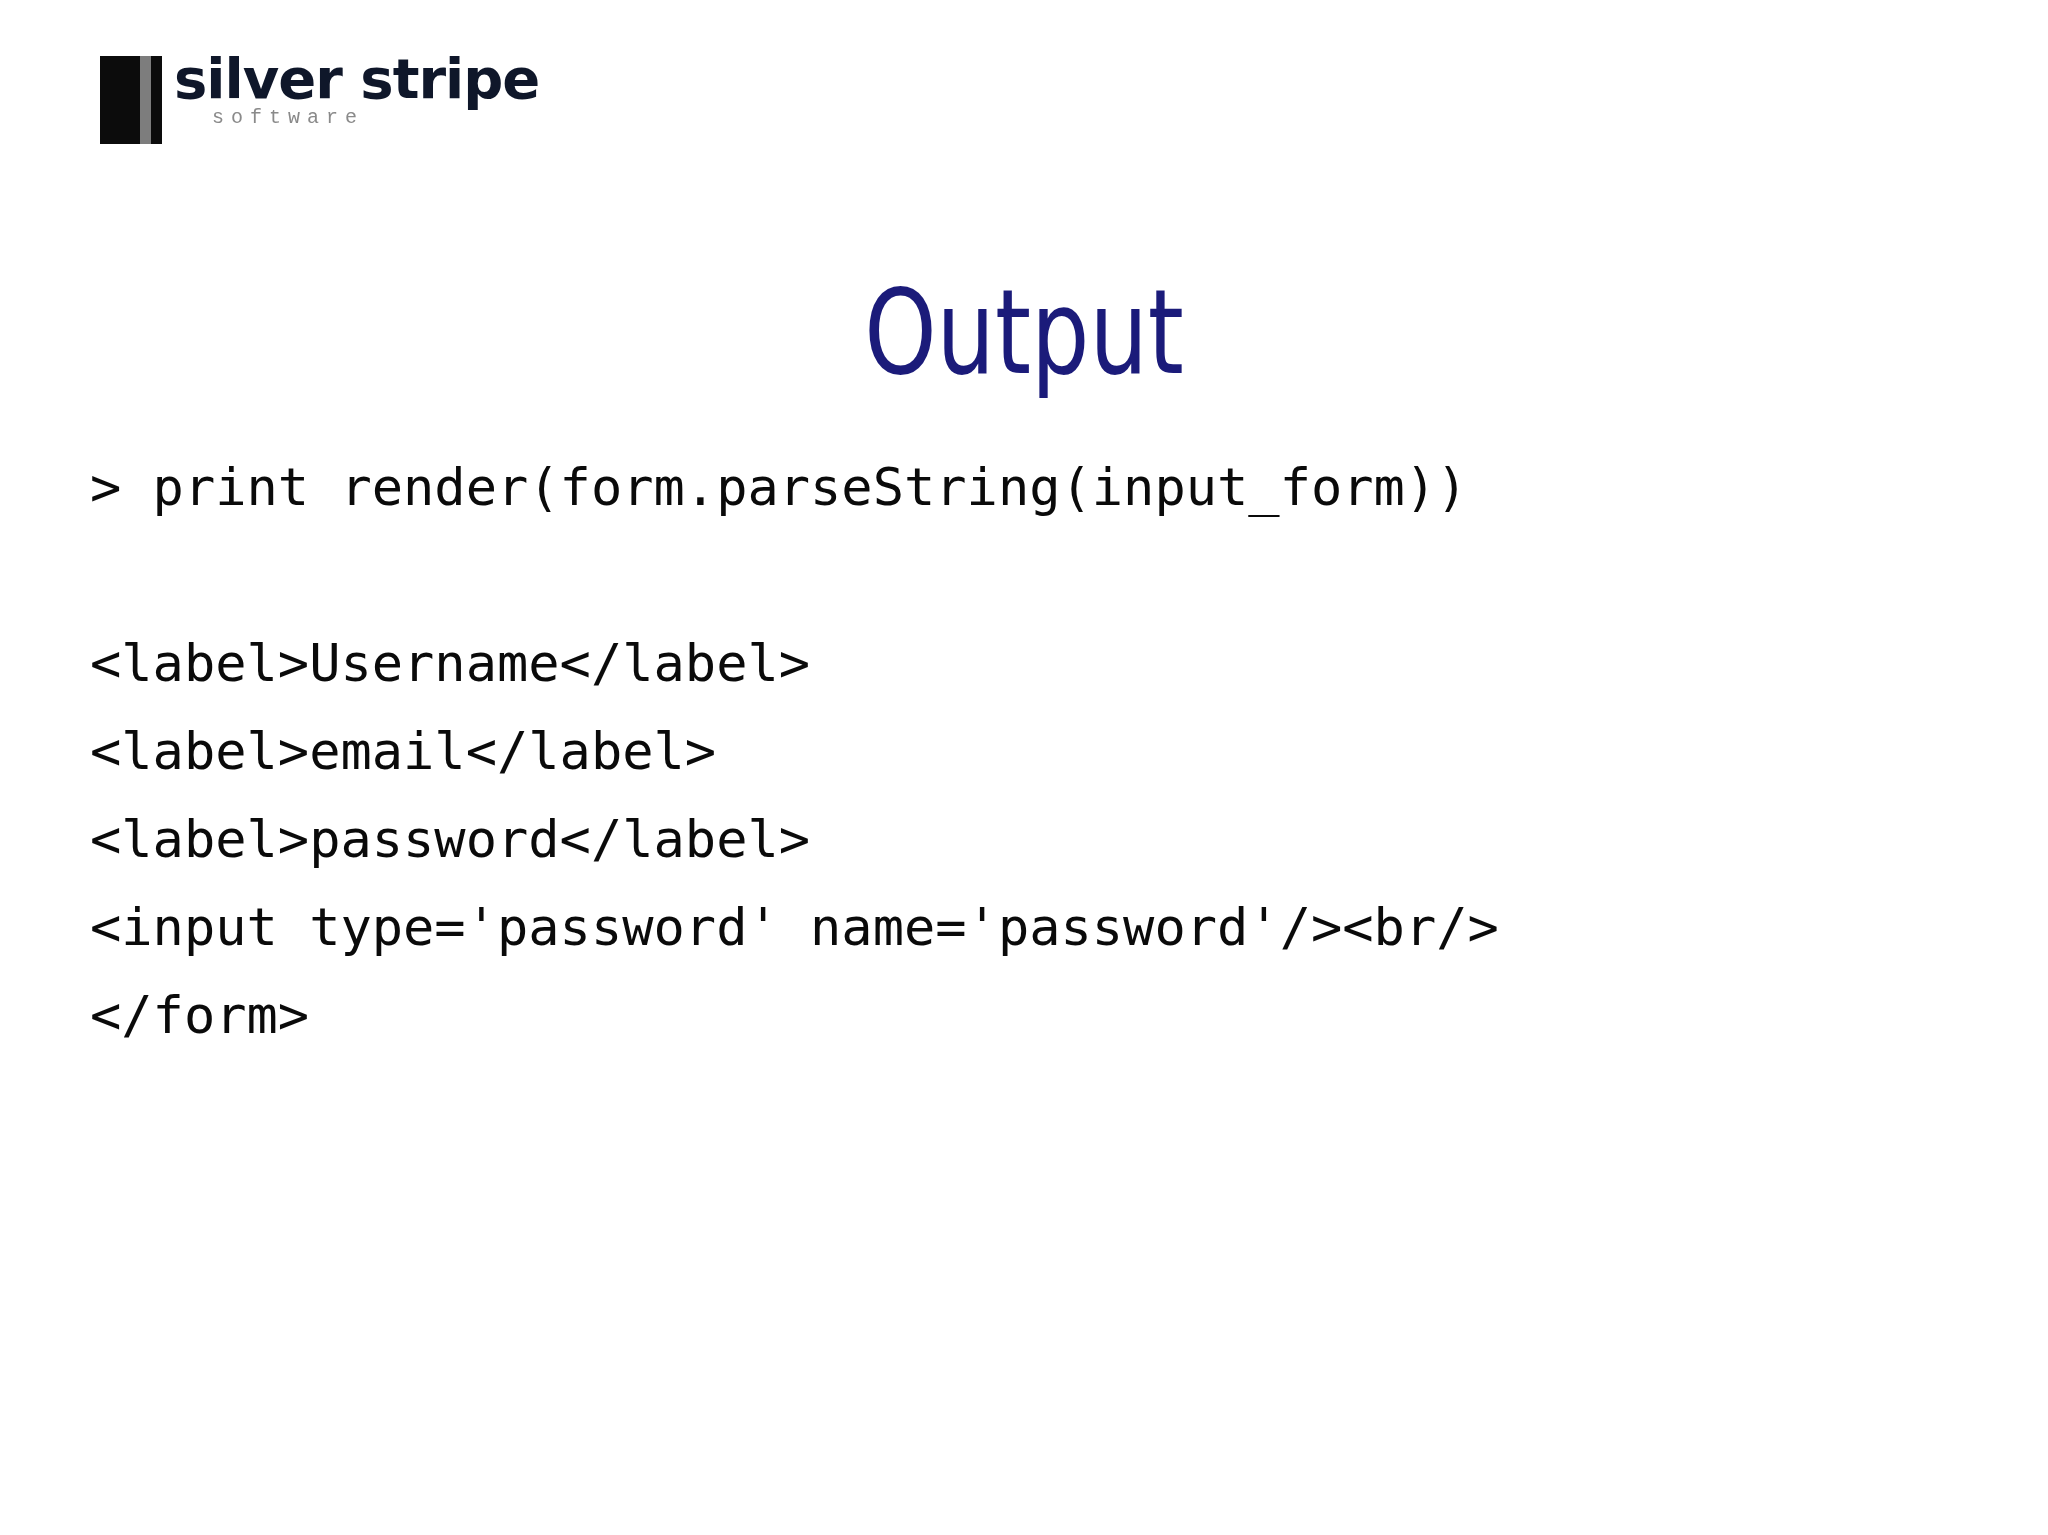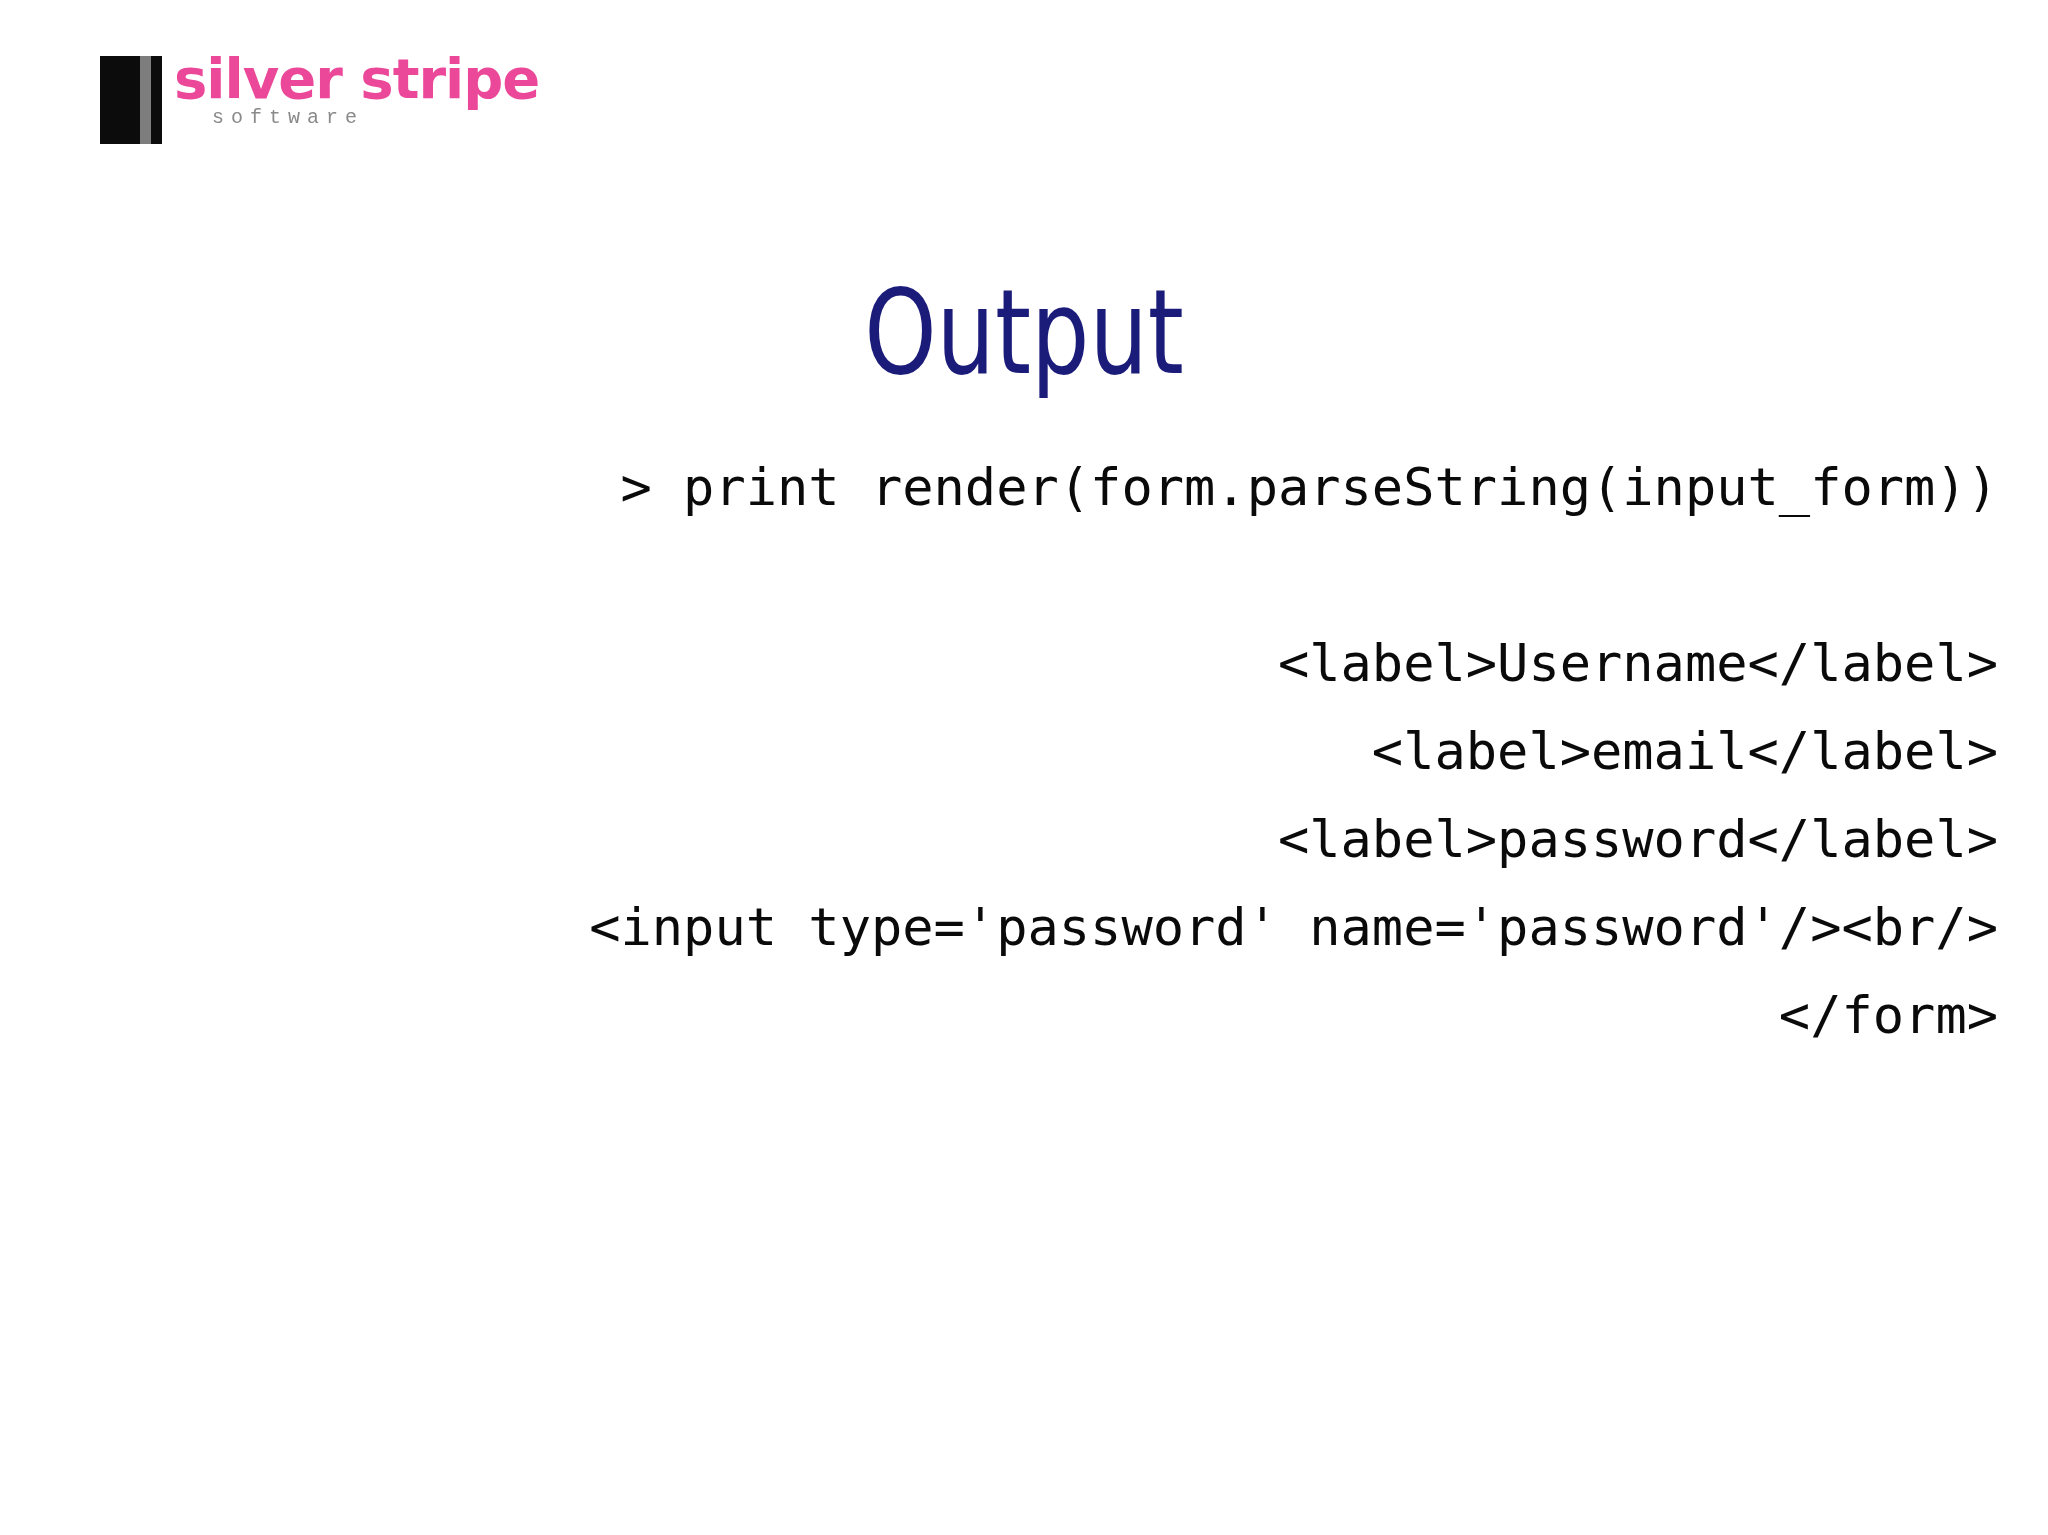--- a/index.html
+++ b/index.html
@@ -51,21 +51,21 @@
   .logo-text {
     margin-left: 12px;
     position: relative;
     height: 94px;
   }
   .logo-wordmark {
     font-family: "DejaVu Sans", sans-serif;
     font-weight: bold;
     font-size: 56px;
     letter-spacing: -1px;
-    color: #ec4899;
+    color: #0f172a;
     line-height: 58px;
     white-space: nowrap;
   }
   .logo-sub {
     font-family: Liberation Mono, monospace;
     font-size: 20px;
     letter-spacing: 7px;
     color: #8a8a8a;
     margin-top: -2px;
     margin-left: 38px;
@@ -85,24 +85,23 @@
     line-height: 120px;
     color: #1b1b7a;
     transform: scaleX(0.78);
     transform-origin: center top;
     white-space: nowrap;
   }
 
   
   .code-block {
     position: absolute;
-    left: 118px;
+    left: 90px;
     top: 443px;
     width: 1880px;
-    text-align: right;
   }
   .code-line {
     font-family: "DejaVu Sans Mono", monospace;
     font-size: 52px;
     line-height: 88px;
     color: #0a0a0a;
     white-space: pre;
     letter-spacing: 0px;
     height: 88px;
   }

